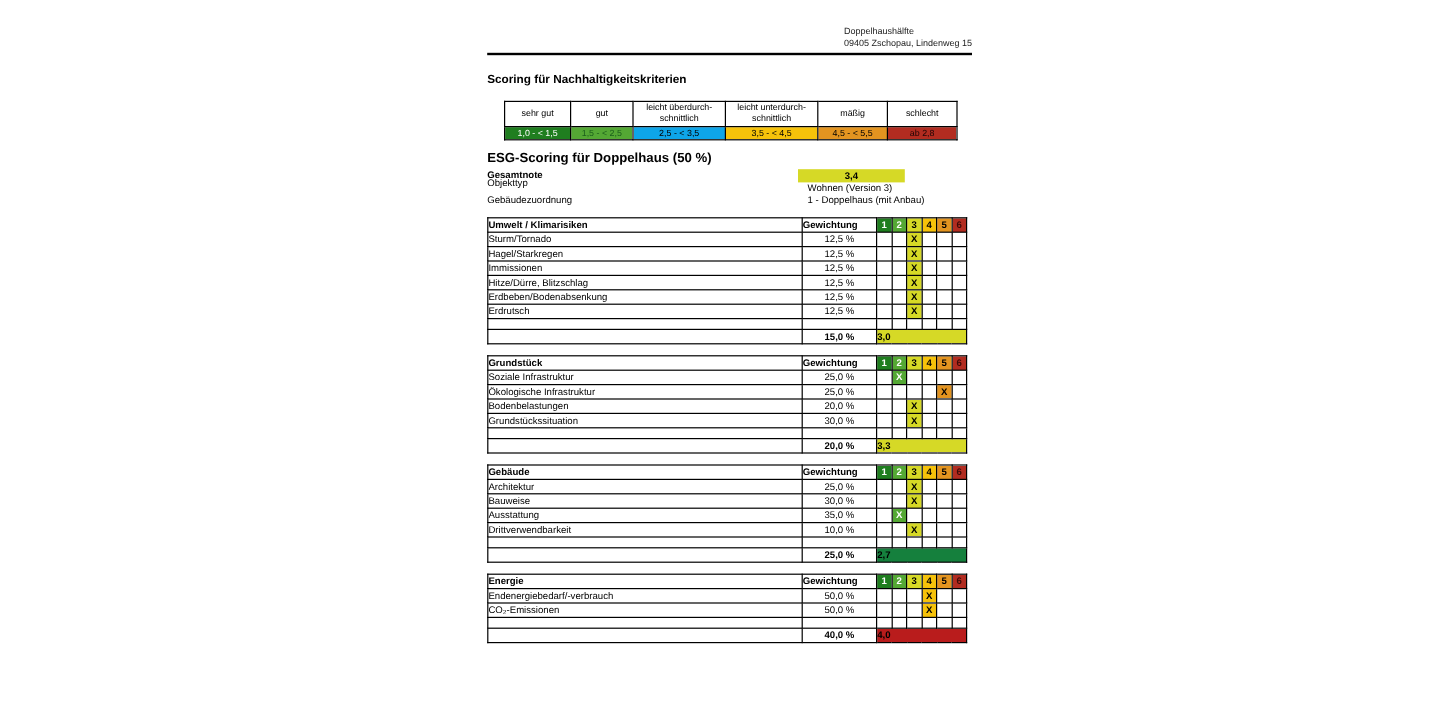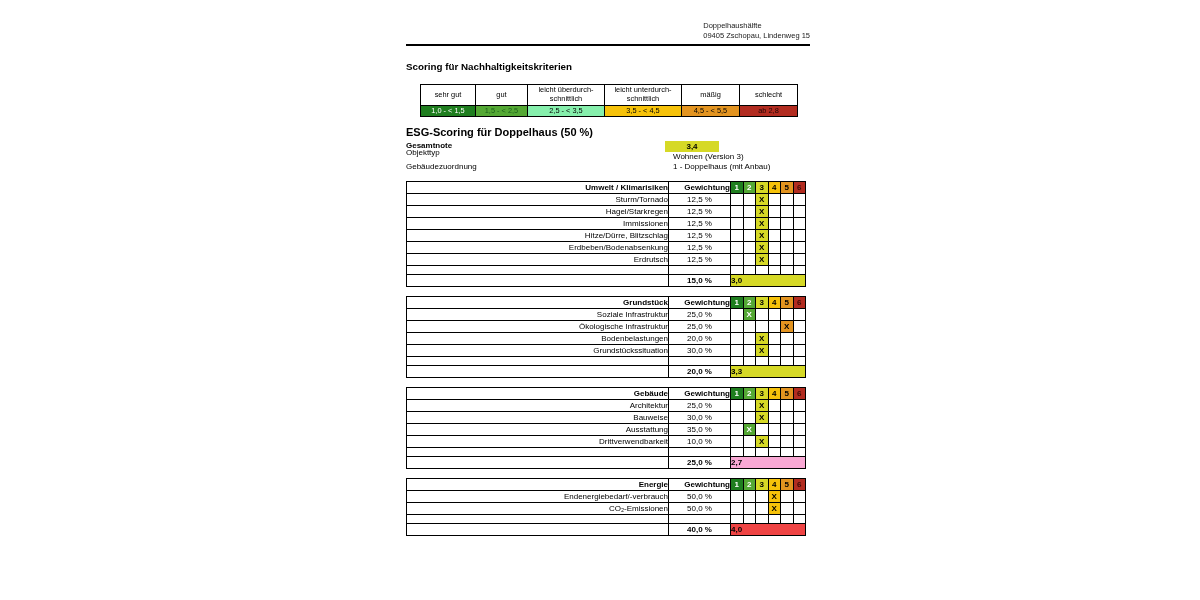--- a/index.html
+++ b/index.html
@@ -17,30 +17,30 @@
   .legend td { border:1px solid #000; text-align:center; vertical-align:middle;
                font-size:7.4px; line-height:8.6px; padding:1px 2px; overflow:hidden; }
   .legend .lg-hdr td { height:21px; }
   .legend .lg-val td { height:11px; padding:0; white-space:nowrap; }
 
   
   .esg-subtitle { position:absolute; top:126px; left:0; font-size:11px; font-weight:bold; }
   .info-label { position:absolute; left:0; font-size:8px; }
   .info-value { position:absolute; left:267px; font-size:8px; white-space:nowrap; }
   .bold { font-weight:bold; }
-  .gesamt-box { position:absolute; left:259px; top:141px; width:54px; height:11px;
+  .gesamt-box { position:absolute; left:259px; top:141px; width:89px; height:11px;
                 font-size:8px; font-weight:bold; text-align:center; line-height:11px; }
 
   
   .sections { position:absolute; top:181px; left:0; width:400px; }
   table.section { width:400px; border-collapse:collapse; table-layout:fixed;
                   margin-bottom:9px; border:1px solid #000; }
   table.section td { border:1px solid #000; font-size:8px; height:12px; line-height:11px;
                      padding:0; vertical-align:middle; overflow:hidden; white-space:nowrap; }
-  td.lbl { text-align:right; padding-left:4px; }
+  td.lbl { text-align:left; padding-left:4px; }
   td.wt  { text-align:center; }
   td.hdr { font-weight:bold; }
   td.score-hdr { text-align:center; font-weight:bold; }
   tr.empty-row td { height:9px; }
   td.x-cell { font-weight:bold; text-align:center; border:1.5px solid #1f1f1f; }
   td.total-band { text-align:left; font-weight:bold; }
 </style>
 </head>
 <body>
 
@@ -69,21 +69,21 @@
           <td>sehr gut</td>
           <td>gut</td>
           <td>leicht überdurch- schnittlich</td>
           <td>leicht unterdurch- schnittlich</td>
           <td>mäßig</td>
           <td>schlecht</td>
         </tr>
       <tr class="lg-val">
           <td style="background: rgb(31, 126, 31); color: rgb(255, 255, 255);">1,0 - &lt; 1,5</td>
           <td style="background: rgb(84, 168, 52); color: rgb(27, 94, 27);">1,5 - &lt; 2,5</td>
-          <td style="background: #86efac; color: rgb(0, 0, 0);">2,5 - &lt; 3,5</td>
+          <td style="background: #0ea5e9; color: rgb(0, 0, 0);">2,5 - &lt; 3,5</td>
           <td style="background: rgb(246, 194, 10); color: rgb(0, 0, 0);">3,5 - &lt; 4,5</td>
           <td style="background: rgb(227, 148, 32); color: rgb(0, 0, 0);">4,5 - &lt; 5,5</td>
           <td style="background: rgb(178, 44, 32); color: rgb(32, 5, 5);">ab 2,8</td>
         </tr>
     </tbody>
   </table>
 
   <div class="esg-subtitle">ESG-Scoring für Doppelhaus (50 %)</div>
 
   <div class="info-label bold" style="top:141px;">Gesamtnote</div>
@@ -324,21 +324,21 @@
             <td></td>
             <td></td>
             <td></td>
             <td></td>
             <td></td>
             <td></td>
           </tr>
           <tr>
             <td></td>
             <td class="wt hdr">25,0 %</td>
-            <td class="total-band" colspan="6" style="background: #f9a8d4;">2,7</td>
+            <td class="total-band" colspan="6" style="background: #15803d;">2,7</td>
           </tr>
         </tbody>
       </table>
       <table class="section">
         <colgroup>
           <col style="width:262px">
           <col style="width:62px">
         </colgroup>
         <tbody>
           <tr>
@@ -377,19 +377,19 @@
             <td></td>
             <td></td>
             <td></td>
             <td></td>
             <td></td>
             <td></td>
           </tr>
           <tr>
             <td></td>
             <td class="wt hdr">40,0 %</td>
-            <td class="total-band" colspan="6" style="background: #ef4444;">4,0</td>
+            <td class="total-band" colspan="6" style="background: #b91c1c;">4,0</td>
           </tr>
         </tbody>
       </table>
     </div>
 
 </div>
 
 </body></html>

